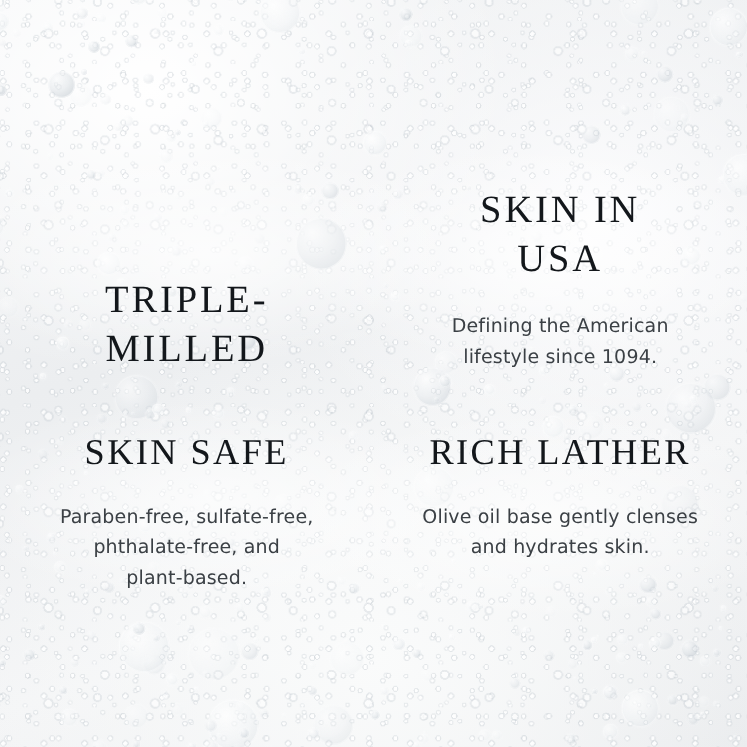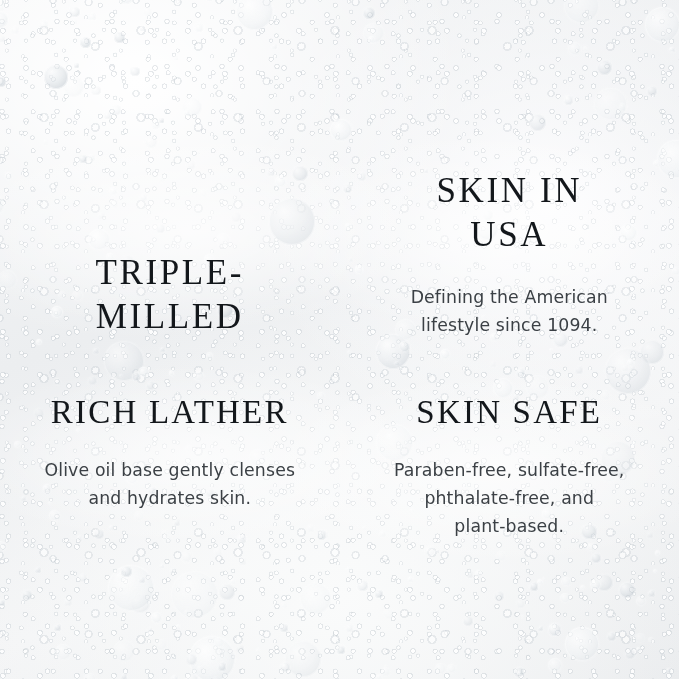--- a/index.html
+++ b/index.html
@@ -455,27 +455,27 @@
 MILLED</h2>
     </div>
 
     <div class="cell r1 tr">
       <h2 class="feature-title">SKIN IN
 USA</h2>
       <p class="feature-desc">Defining the American
 lifestyle since 1094.</p>
     </div>
 
-    <div class="cell r2 bl">
-      <h2 class="feature-title">RICH LATHER</h2>
-      <p class="feature-desc">Olive oil base gently clenses
-and hydrates skin.</p>
-    </div>
-
     <div class="cell r2 br">
       <h2 class="feature-title">SKIN SAFE</h2>
       <p class="feature-desc">Paraben-free, sulfate-free,
 phthalate-free, and
 plant-based.</p>
     </div>
 
+    <div class="cell r2 bl">
+      <h2 class="feature-title">RICH LATHER</h2>
+      <p class="feature-desc">Olive oil base gently clenses
+and hydrates skin.</p>
+    </div>
+
   </div>
 </div>
 
 </body></html>

